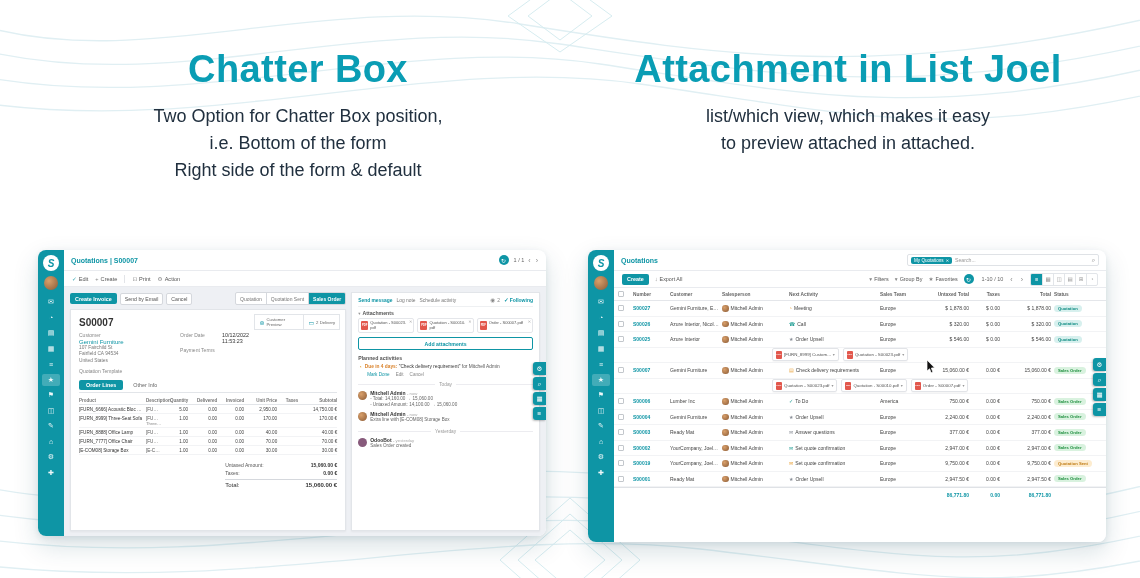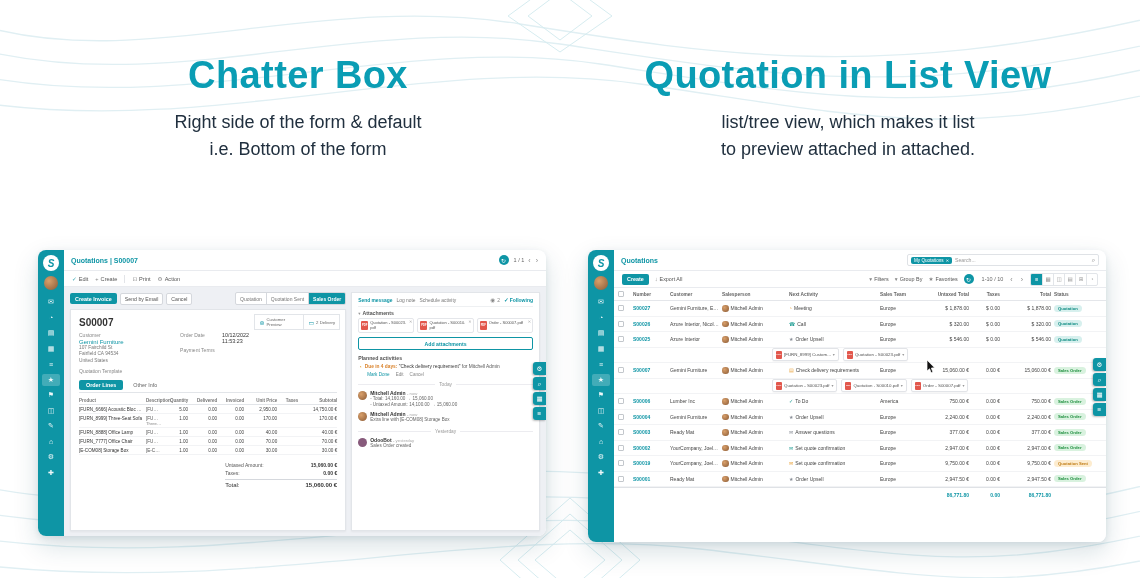--- a/index.html
+++ b/index.html
@@ -9,21 +9,21 @@
     background: #ffffff;
     font-family: "Liberation Sans", sans-serif;
     overflow: hidden;
   }
   .bg { position:absolute; left:0; top:0; z-index:0; }
 
   
   .hero { position:absolute; z-index:2; text-align:center; }
   .hero-left  { left:88px;  top:42px; width:420px; }
   .hero-right { left:578px; top:42px; width:540px; }
-  .hero h1 { margin:12px 0 12px; font-size:38px; font-weight:bold; color:#0a9db4; letter-spacing:.4px; }
+  .hero h1 { margin:6px 0 12px; font-size:38px; font-weight:bold; color:#0a9db4; letter-spacing:.4px; }
   .hero .sub { font-size:18px; line-height:1.5; color:#21303f; font-weight:500; }
 
   
   .shot { position:absolute; z-index:3; display:flex; background:#fff; border-radius:8px;
           box-shadow:0 10px 26px rgba(15,70,90,.16), 0 2px 6px rgba(15,70,90,.10); }
   .shot-left  { left:38px;  top:250px; width:508px; height:286px; }
   .shot-right { left:588px; top:250px; width:518px; height:292px; }
 
   .sidebar { width:26px; background:#0e95a5; border-radius:8px 0 0 8px; display:flex;
              flex-direction:column; align-items:center; padding:5px 0 4px; gap:3px; flex-shrink:0; }
@@ -208,28 +208,29 @@
     <path d="M570,514 L622,560 L570,606 L518,560 Z"></path>
     <path d="M570,530 L605,560 L570,590 L535,560 Z"></path>
     <path d="M560,-22 L612,16 L560,52 L508,16 Z"></path>
     <path d="M560,-8 L592,16 L560,40 L528,16 Z"></path>
   </g>
 </svg>
 
 <div class="hero hero-left">
   <h1>Chatter Box</h1>
   <div class="sub">
+    <div>Two Option for Chatter Box position,</div>
+    <div>i.e. Bottom of the form</div>
     <div>Right side of the form &amp; default</div>
-    <div>i.e. Bottom of the form</div>
   </div>
 </div>
 <div class="hero hero-right">
-  <h1>Quotation in List View</h1>
+  <h1>Attachment in List Joel</h1>
   <div class="sub">
-    <div>list/tree view, which makes it list</div>
+    <div>list/which view, which makes it easy</div>
     <div>to preview attached in attached.</div>
   </div>
 </div>
 
 <div class="shot shot-left">
   <div class="sidebar">
     <div class="logo">S</div>
     <div class="avatar"></div>
 
       <div class="sb-icon">✉</div>

